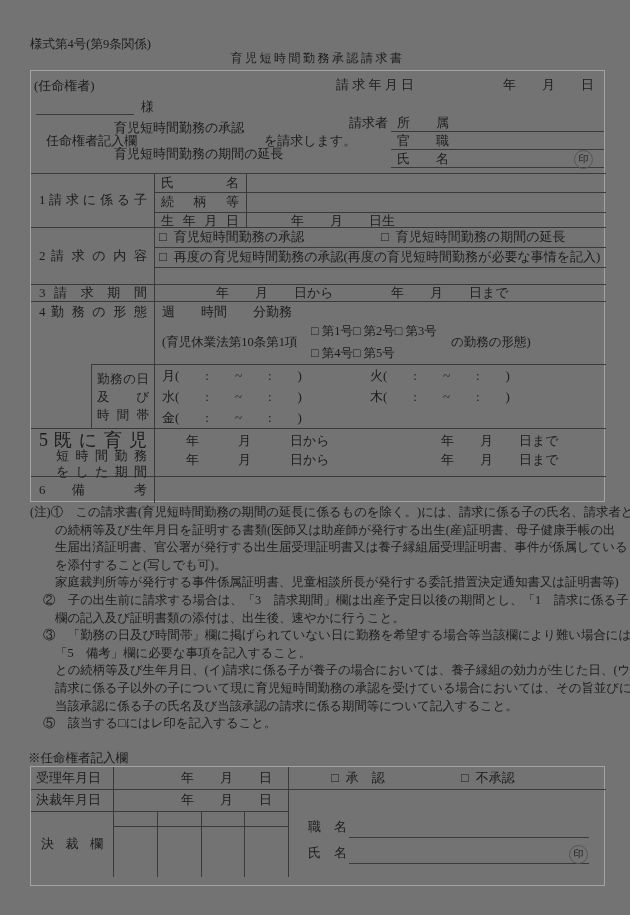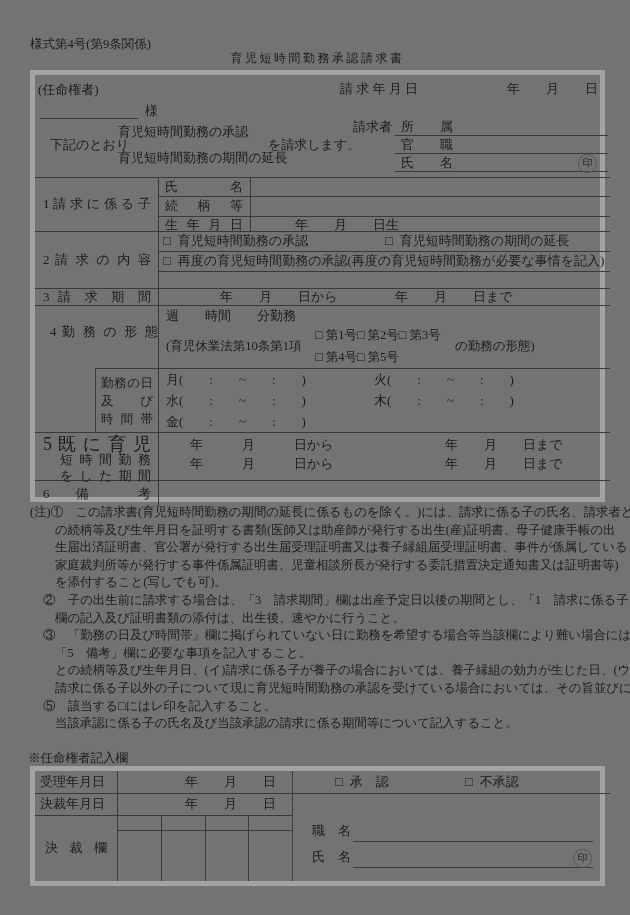--- a/index.html
+++ b/index.html
@@ -2,21 +2,21 @@
 <html><head>
 <meta charset="utf-8">
 <style>
   html,body{margin:0;padding:0;background:#e8e8e8;}
   .page{position:relative;width:630px;height:915px;background:#737373;
         font-family:"Liberation Serif","DejaVu Serif",serif;color:#1c1c1c;overflow:hidden;}
   .t{position:absolute;font-size:13px;line-height:16px;white-space:pre;}
   .just{text-align:justify;text-align-last:justify;white-space:normal;}
   .hl{position:absolute;height:1px;background:#3a3a3a;}
   .vl{position:absolute;width:1px;background:#3a3a3a;}
-  .box{position:absolute;border:5px solid #a3a3a3;box-sizing:border-box;padding-left:20px;}
+  .box{position:absolute;border:1px solid #a3a3a3;box-sizing:border-box;padding-left:20px;}
   .ul{position:absolute;height:1px;background:#3a3a3a;}
   .cbrow{position:absolute;display:flex;gap:7px;font-size:13px;line-height:16px;white-space:pre;}
   .seal{position:absolute;width:17px;height:17px;border:1px solid #555;border-radius:50%;
         font-size:10px;line-height:16px;text-align:center;background:transparent;}
   .title{position:absolute;left:30px;top:50px;width:575px;text-align:center;
          font-size:12px;letter-spacing:2.5px;}
   .formno{position:absolute;left:30px;top:36px;font-size:12.5px;}
   .notes{position:absolute;left:30px;top:504px;width:585px;}
   .nt{font-size:12.4px;line-height:17.6px;height:17.6px;white-space:pre;}
   .i1{padding-left:13px;} .i2{padding-left:25px;}
@@ -58,21 +58,21 @@
     <div class="t" style="left:318px;top:44px;">請求者</div>
 
     <div class="t" style="left:366px;top:44px;">所　　属</div>
     <div class="ul" style="left:360px;top:60px;width:213px;"></div>
     <div class="t" style="left:366px;top:62px;">官　　職</div>
     <div class="ul" style="left:360px;top:78px;width:213px;"></div>
     <div class="t" style="left:366px;top:80px;">氏　　名</div>
     <div class="ul" style="left:360px;top:96px;width:213px;"></div>
     <div class="seal" style="left:543px;top:79px;">印</div>
 
-    <div class="t" style="left:15px;top:62px;">下記のとおり</div>
+    <div class="t" style="left:15px;top:62px;">任命権者記入欄</div>
     <div class="t" style="left:83px;top:49px;">育児短時間勤務の承認</div>
     <div class="t" style="left:83px;top:75px;">育児短時間勤務の期間の延長</div>
     <div class="t" style="left:233px;top:62px;">を請求します。</div>
 
     <div class="t just" style="left:8px;top:121px;width:108px;">1 請 求 に 係 る 子</div>
     <div class="t just" style="left:130px;top:104px;width:78px;">氏 名</div>
     <div class="t just" style="left:130px;top:123px;width:78px;">続 柄 等</div>
     <div class="t just" style="left:130px;top:142px;width:78px;">生 年 月 日</div>
     <div class="t" style="left:222px;top:104px;width:345px;height:16px;"></div>
     <div class="t" style="left:222px;top:123px;width:345px;height:16px;"></div>
@@ -87,21 +87,21 @@
     </div>
     <div class="cbrow" style="left:128px;top:178px;">
       <span>□</span><span>再度の育児短時間勤務の承認(再度の育児短時間勤務が必要な事情を記入)</span>
     </div>
     <div class="t" style="left:128px;top:198px;width:440px;height:14px;"></div>
 
     <div class="t just" style="left:8px;top:214px;width:108px;">3 請 求 期 間</div>
     <div class="t" style="left:185px;top:214px;">年　　月　　日から</div>
     <div class="t" style="left:360px;top:214px;">年　　月　　日まで</div>
 
-    <div class="t just" style="left:15px;top:233px;width:108px;margin-top:16px;">4 勤 務 の 形 態</div>
+    <div class="t just" style="left:8px;top:233px;width:108px;">4 勤 務 の 形 態</div>
     <div class="t" style="left:131px;top:233px;">週　　時間　　分勤務</div>
     <div class="t sm" style="left:131px;top:263px;">(育児休業法第10条第1項</div>
     <div class="t sm" style="left:280px;top:252px;">□ 第1号□ 第2号□ 第3号</div>
     <div class="t sm" style="left:280px;top:274px;">□ 第4号□ 第5号</div>
     <div class="t sm" style="left:420px;top:263px;">の勤務の形態)</div>
 
     <div style="position:absolute;left:66px;top:299px;width:52px;">
       <div class="just" style="font-size:12.5px;line-height:18px;">勤務の日</div>
       <div class="just" style="font-size:12.5px;line-height:18px;">及 び</div>
       <div class="just" style="font-size:12.5px;line-height:18px;">時 間 帯</div>
@@ -124,30 +124,30 @@
     <div class="t" style="left:410px;top:381px;">年　　月　　日まで</div>
 
     <div class="t just" style="left:8px;top:411px;width:108px;">6 備 考</div>
     <div class="t" style="left:128px;top:408px;width:440px;height:22px;"></div>
   </div>
 
   <div class="notes">
     <div class="nt">(注)①　この請求書(育児短時間勤務の期間の延長に係るものを除く。)には、請求に係る子の氏名、請求者と</div>
     <div class="nt i2">の続柄等及び生年月日を証明する書類(医師又は助産師が発行する出生(産)証明書、母子健康手帳の出</div>
     <div class="nt i2">生届出済証明書、官公署が発行する出生届受理証明書又は養子縁組届受理証明書、事件が係属している</div>
+    <div class="nt i2">を添付すること(写しでも可)。</div>
     <div class="nt i2">家庭裁判所等が発行する事件係属証明書、児童相談所長が発行する委託措置決定通知書又は証明書等)</div>
-    <div class="nt i2">を添付すること(写しでも可)。</div>
     <div class="nt i1">②　子の出生前に請求する場合は、「3　請求期間」欄は出産予定日以後の期間とし、「1　請求に係る子」</div>
     <div class="nt i2">欄の記入及び証明書類の添付は、出生後、速やかに行うこと。</div>
     <div class="nt i1">③　「勤務の日及び時間帯」欄に掲げられていない日に勤務を希望する場合等当該欄により難い場合には、</div>
     <div class="nt i2">「5　備考」欄に必要な事項を記入すること。</div>
     <div class="nt i2">との続柄等及び生年月日、(イ)請求に係る子が養子の場合においては、養子縁組の効力が生じた日、(ウ)</div>
     <div class="nt i2">請求に係る子以外の子について現に育児短時間勤務の承認を受けている場合においては、その旨並びに</div>
+    <div class="nt i2">当該承認に係る子の氏名及び当該承認の請求に係る期間等について記入すること。</div>
     <div class="nt i1">⑤　該当する□にはレ印を記入すること。</div>
-    <div class="nt i2">当該承認に係る子の氏名及び当該承認の請求に係る期間等について記入すること。</div>
   </div>
 
   <div class="t sm" style="left:28px;top:750px;">※任命権者記入欄</div>
 
   <div class="box" style="left:30px;top:766px;width:575px;height:120px;">
 
     <div class="hl" style="left:0;top:22px;width:575px;"></div>
     <div class="hl" style="left:0;top:44px;width:257px;"></div>
     <div class="hl" style="left:82px;top:59px;width:175px;"></div>
     <div class="vl" style="left:82px;top:0;height:110px;"></div>

